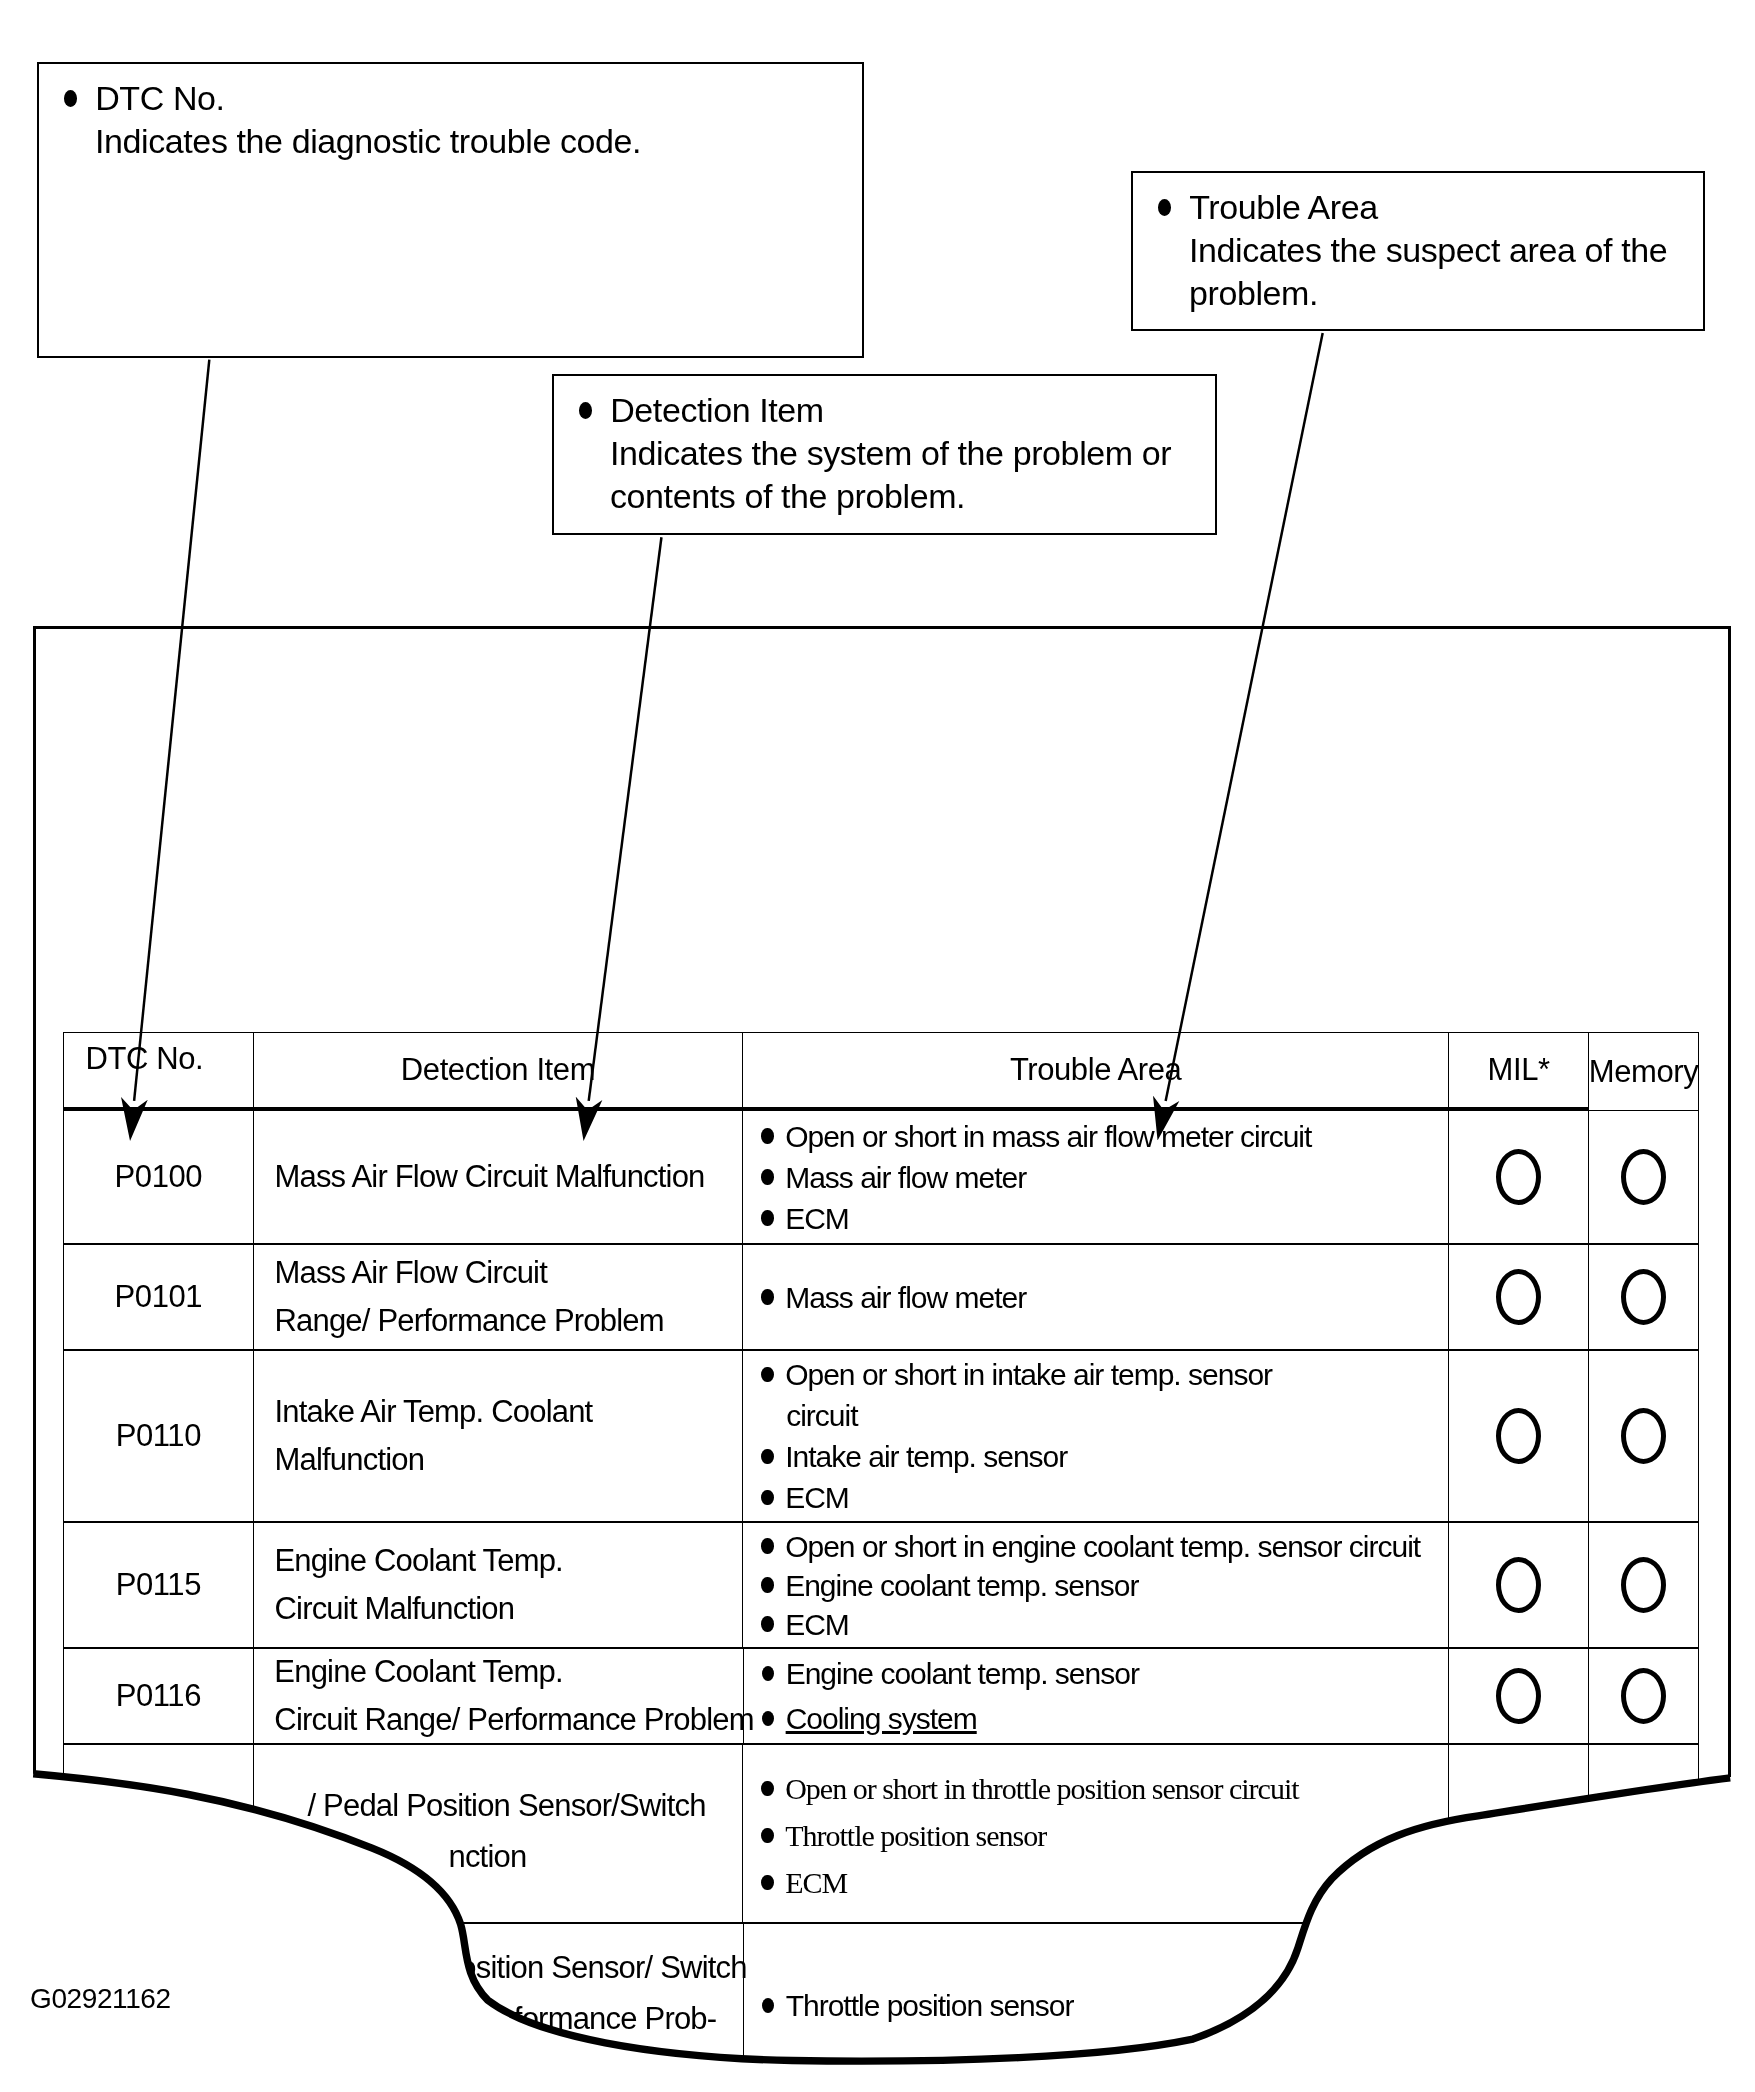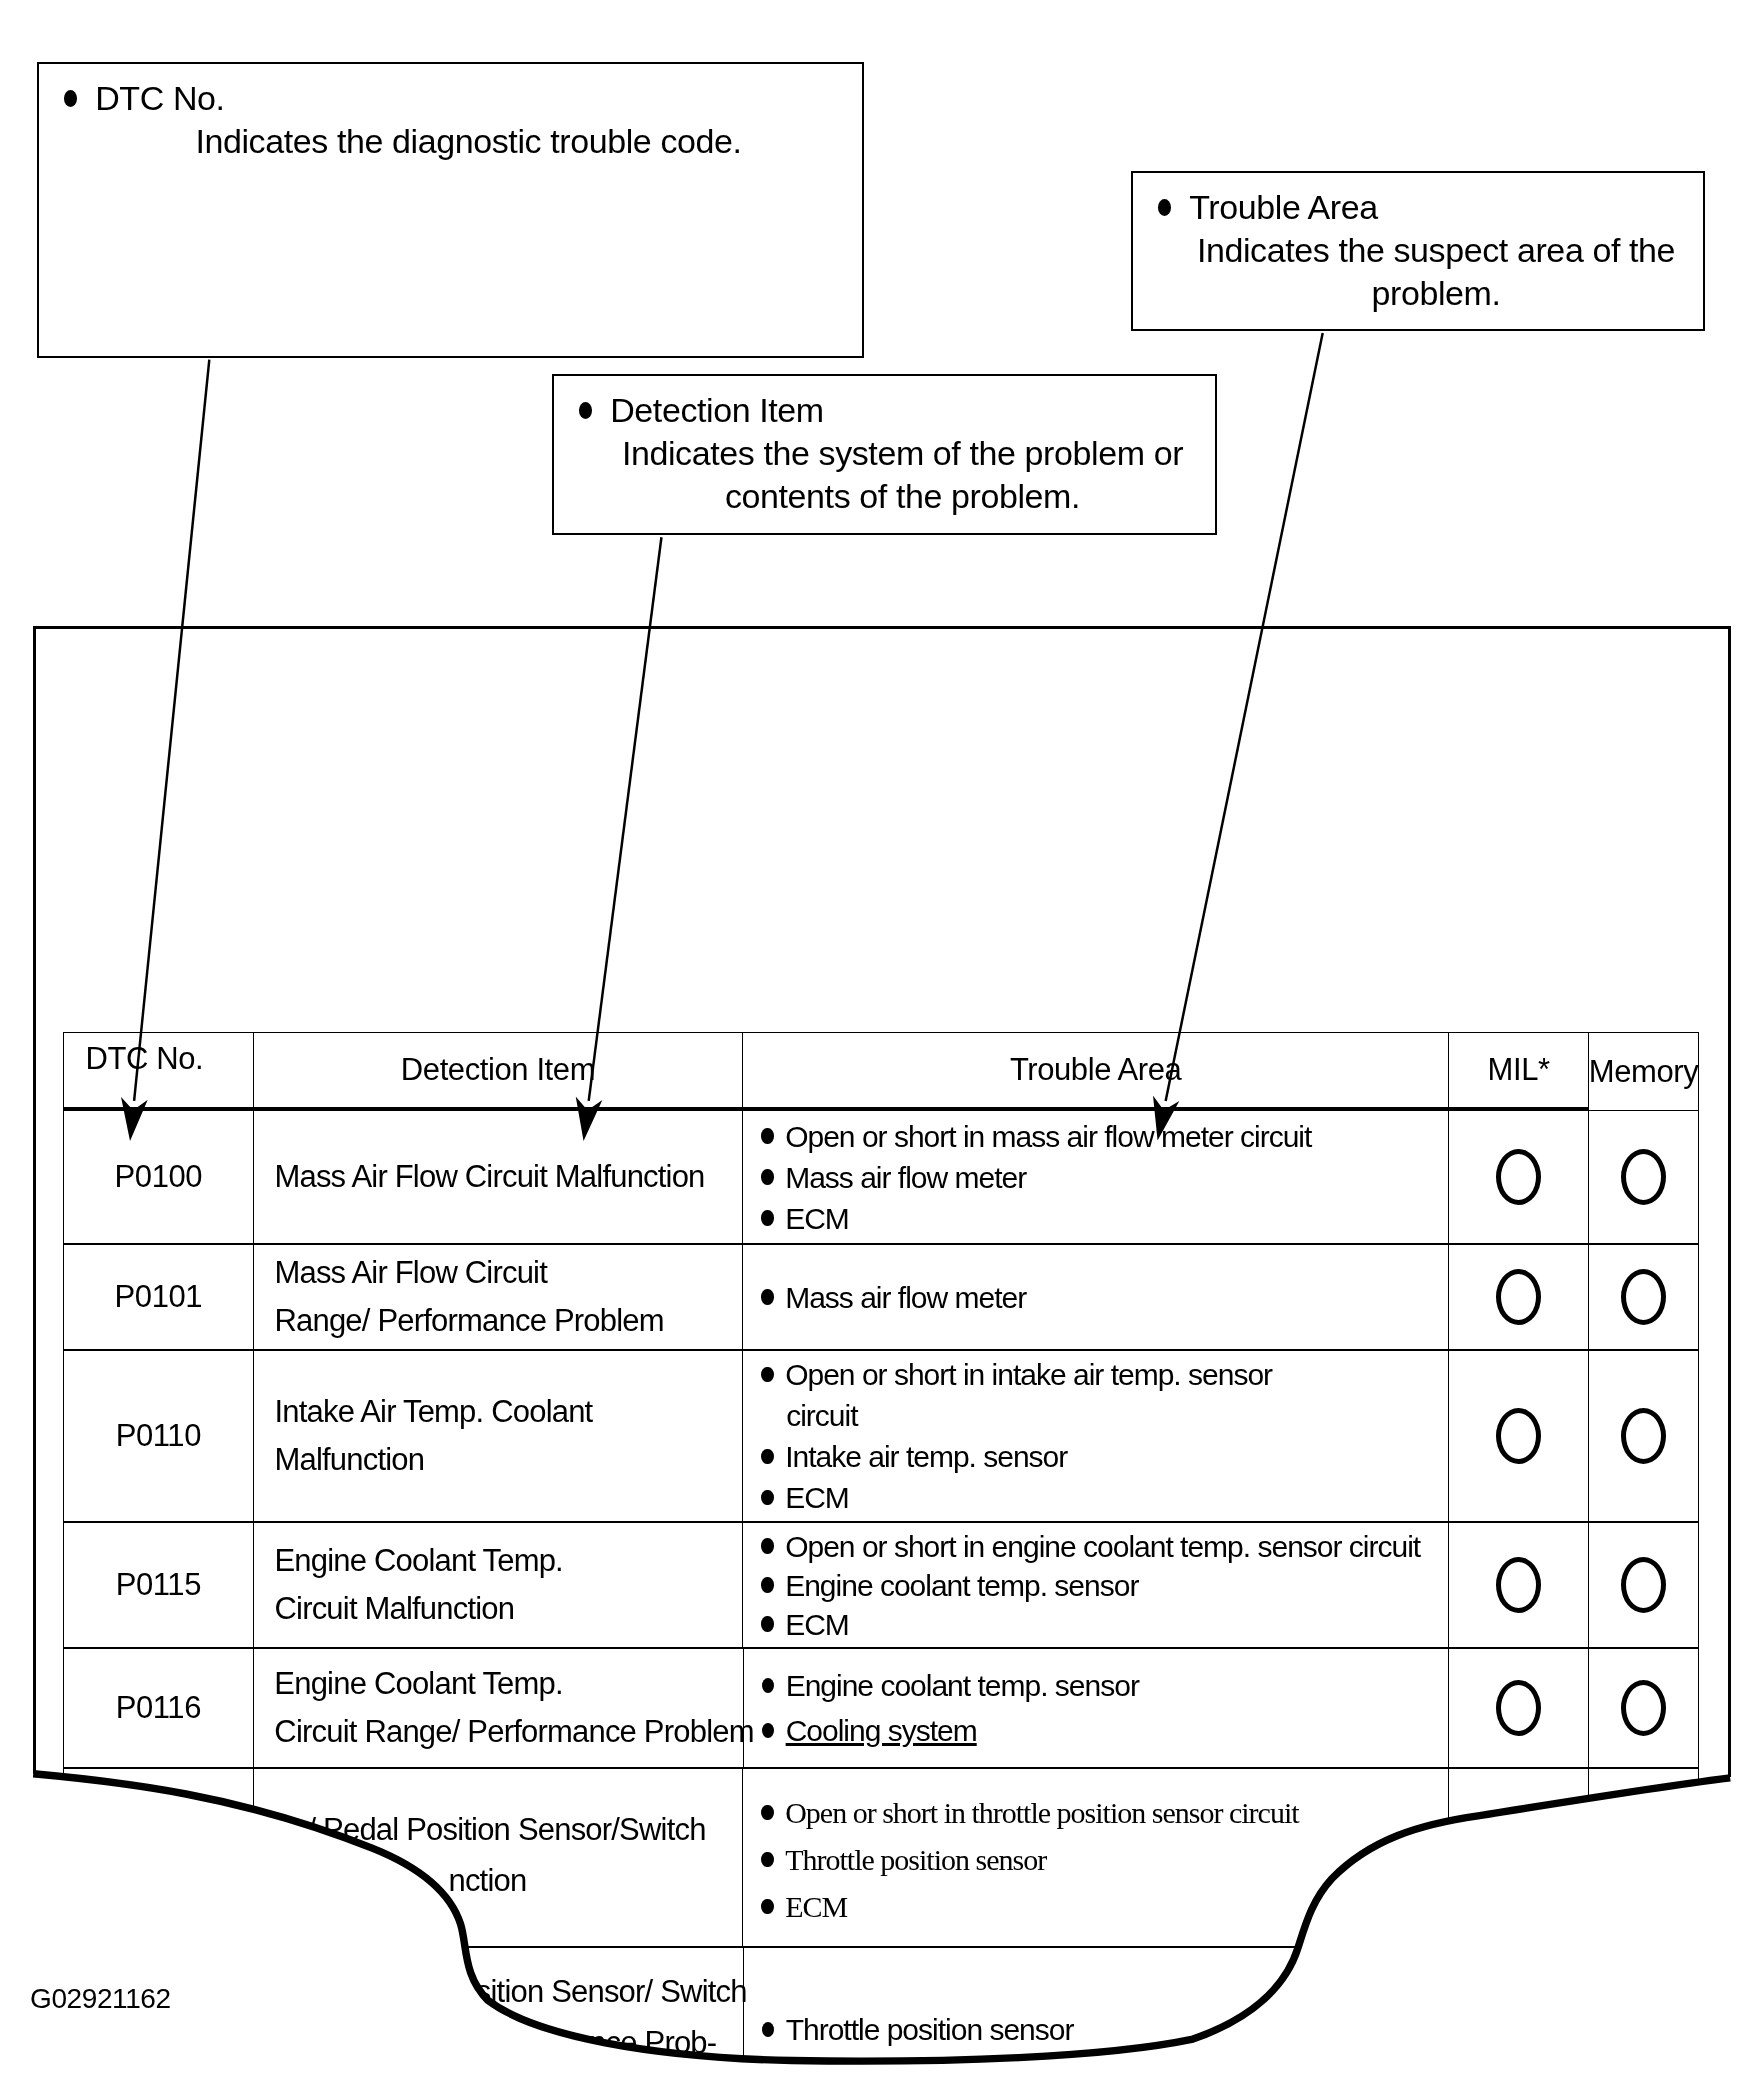--- a/index.html
+++ b/index.html
@@ -7,21 +7,21 @@
         font-family:"Liberation Sans",sans-serif;color:#000;}
   *{box-sizing:border-box;}
 
   
   .callout{position:absolute;background:#fff;border:2.5px solid #000;padding:13.2px 20px 8.3px 25px;z-index:4;}
   #co-dtc{left:37px;top:62px;width:827px;height:296px;}
   #co-trouble{left:1131px;top:171px;width:574px;height:160px;}
   #co-detect{left:552px;top:374px;width:665px;height:161px;}
   .co-title{display:flex;align-items:center;font-size:34px;letter-spacing:-0.4px;line-height:43px;white-space:nowrap;}
   .dot{flex:0 0 auto;width:13.2px;height:16.5px;background:#000;border-radius:50%;margin-right:18px;}
-  .co-desc{margin-left:31px;font-size:34px;letter-spacing:-0.4px;line-height:43px;text-align:center;}
+  .co-desc{margin-left:31px;font-size:34px;letter-spacing:-0.4px;line-height:43px;}
   .co-desc .line{white-space:nowrap;}
 
   
   #panel{position:absolute;left:33px;top:626px;width:1698px;height:1151px;
          border:3.3px solid #000;border-bottom:none;background:#fff;z-index:1;}
   #panel-title{position:absolute;left:64px;top:661px;font-size:45px;font-weight:bold;letter-spacing:-0.8px;white-space:nowrap;}
   #note-label{position:absolute;left:64px;top:754px;font-size:34px;letter-spacing:-0.4px;}
   .para{position:absolute;left:64px;font-size:33px;letter-spacing:-0.8px;line-height:45px;}
   .para .line{white-space:pre;}
   #note-text{top:797px;}
@@ -215,21 +215,21 @@
             <span>ECM</span>
           </div>
         </div>
         <div class="tc c4">
           <div class="circ"></div>
         </div>
         <div class="tc c5">
           <div class="circ"></div>
         </div>
       </div>
-      <div class="trow body" style="height: 120px;">
+      <div class="trow body" style="height: 96px;">
         <div class="tc c1">
           <div class="code">P0116</div>
         </div>
         <div class="tc c2 detcell">
           <div class="det-line">Engine Coolant Temp.</div>
           <div class="det-line">Circuit Range/ Performance Problem</div>
         </div>
         <div class="tc c3 trbcell">
           <div class="trb-line" style="line-height: 45px;">
             <span class="dot"></span>

